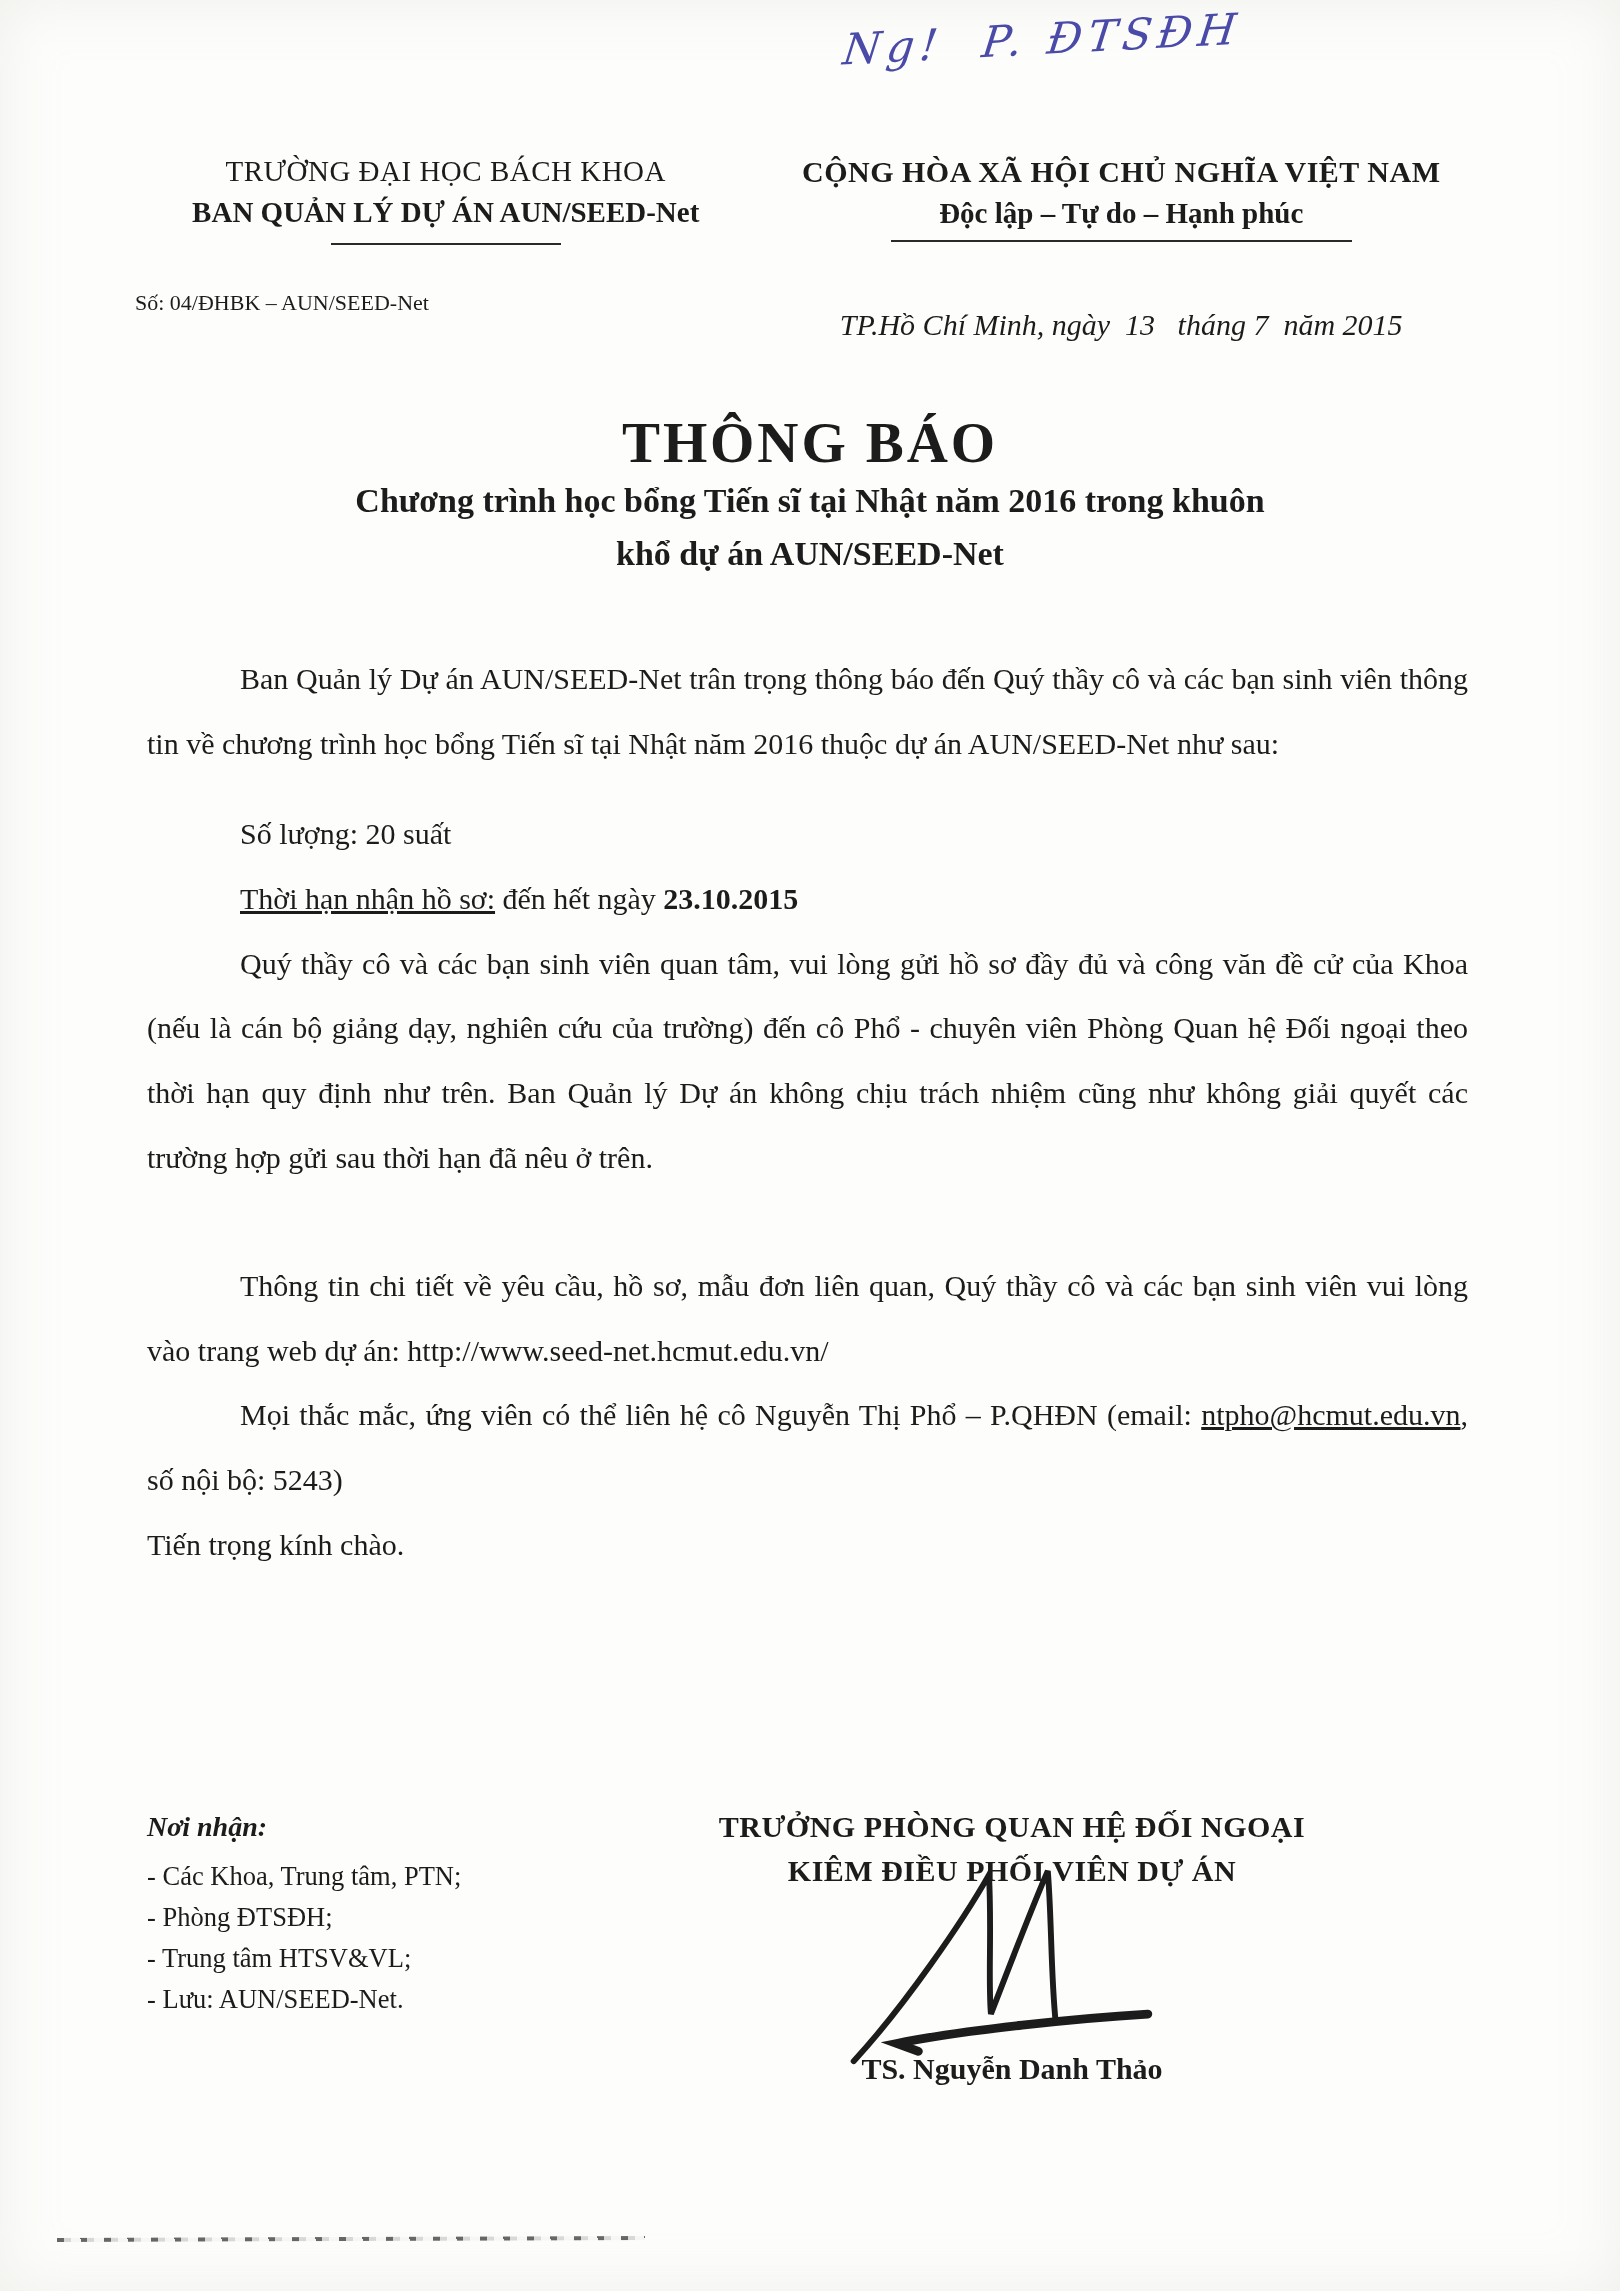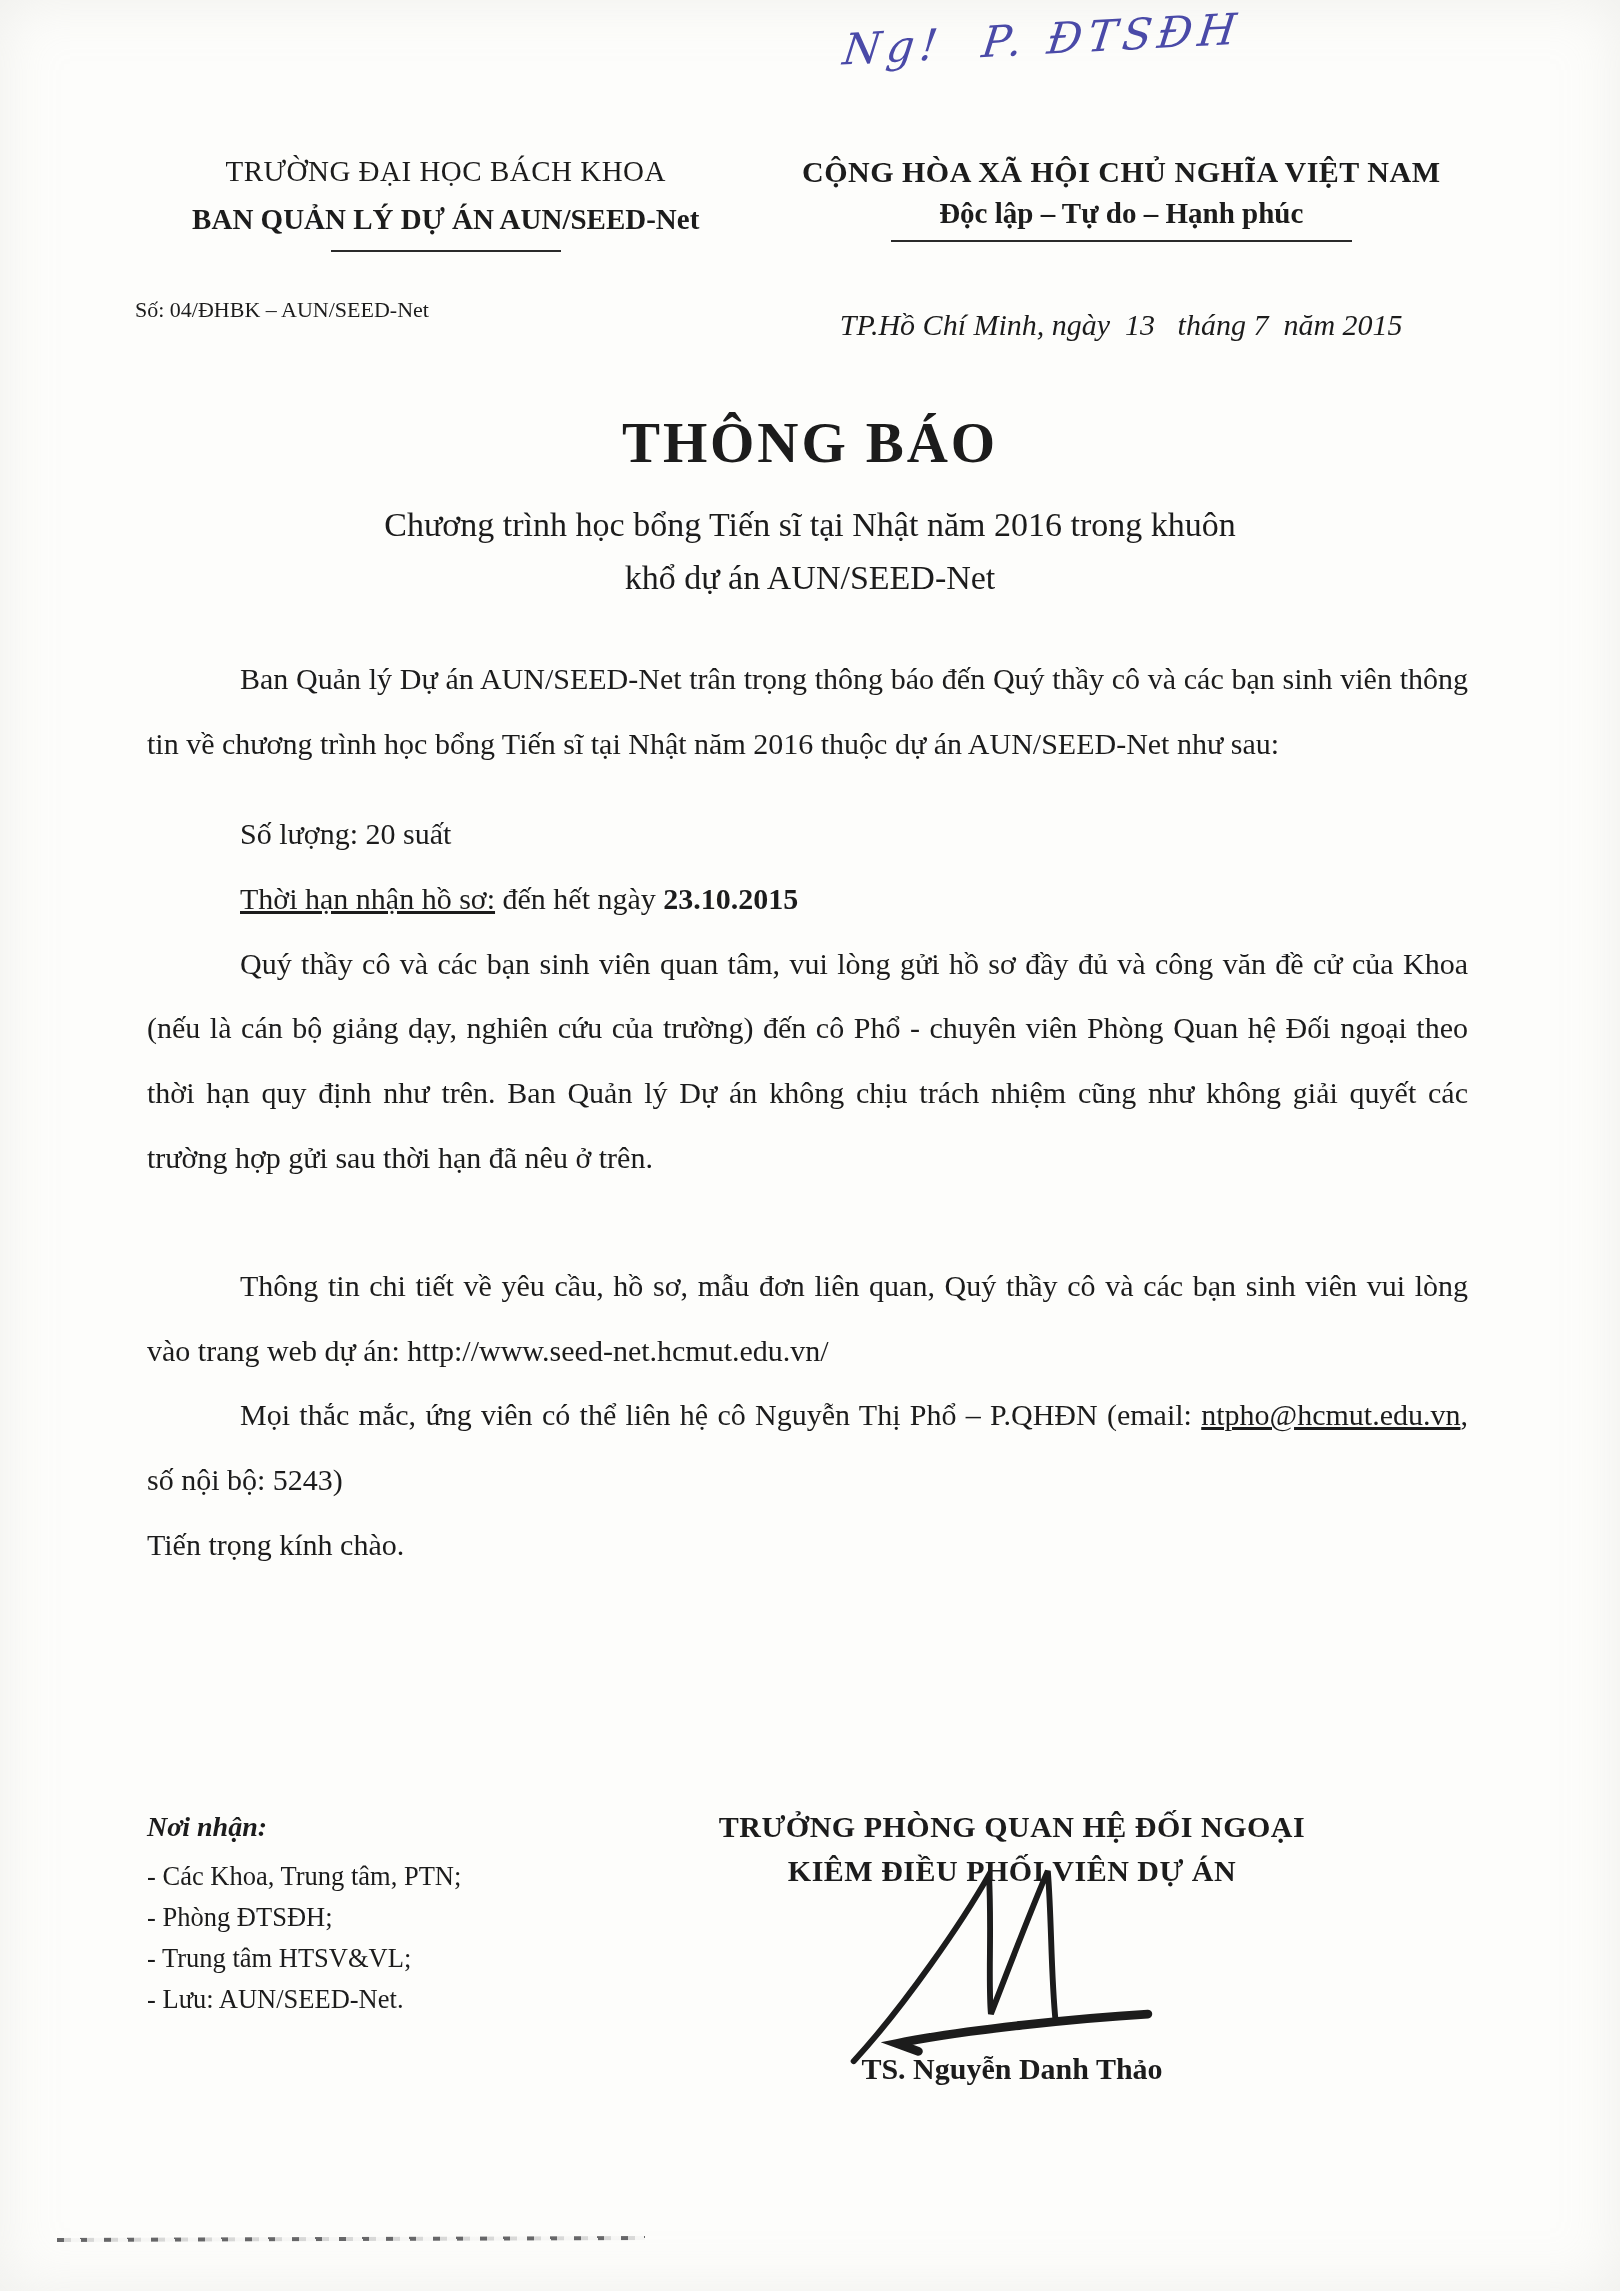--- a/index.html
+++ b/index.html
@@ -26,31 +26,31 @@
     white-space:pre;
   }
   
   .header{
     position:absolute;top:155px;left:135px;right:134px;
     display:flex;
   }
   .header-left{width:46%;text-align:center;}
   .header-right{width:54%;text-align:center;}
   .org-line1{font-size:29px;letter-spacing:0.5px;}
-  .org-line2{font-size:29px;font-weight:bold;margin-top:15px;}
+  .org-line2{font-size:29px;font-weight:bold;margin-top:8px;}
   .org-rule{width:230px;border:none;border-top:2.5px solid #2a2a2a;margin:13.7px auto 0;}
   .ref-number{margin-top:45px;text-align:left;font-size:22px;}
   .nat-line1{font-size:30px;font-weight:bold;letter-spacing:0.5px;}
   .nat-line2{font-size:29px;font-weight:bold;margin-top:7.8px;}
   .nat-rule{width:461px;border:none;border-top:2.5px solid #2a2a2a;margin:9.8px auto 0;}
   .date-line{margin-top:66px;font-size:30px;font-style:italic;white-space:pre;}
   
   .title-block{position:absolute;top:410px;left:0;width:100%;text-align:center;}
   .doc-title{font-size:57px;font-weight:bold;letter-spacing:2.9px;margin:0;}
-  .doc-subtitle{font-size:34px;font-weight:normal;line-height:1.55;margin:24px auto 0;}
+  .doc-subtitle{font-size:34px;font-weight:bold;line-height:1.55;margin:0 auto 0;}
   
   .body-text{
     position:absolute;top:647px;left:147px;width:1321px;
     font-size:30px;line-height:2.16;text-align:justify;
   }
   .body-text p{margin:0;text-indent:93px;}
   .info-lines{margin:25.5px 0 0 93px;}
   .info-line{margin:0;}
   .u{text-decoration:underline;}
   .b{font-weight:bold;}

